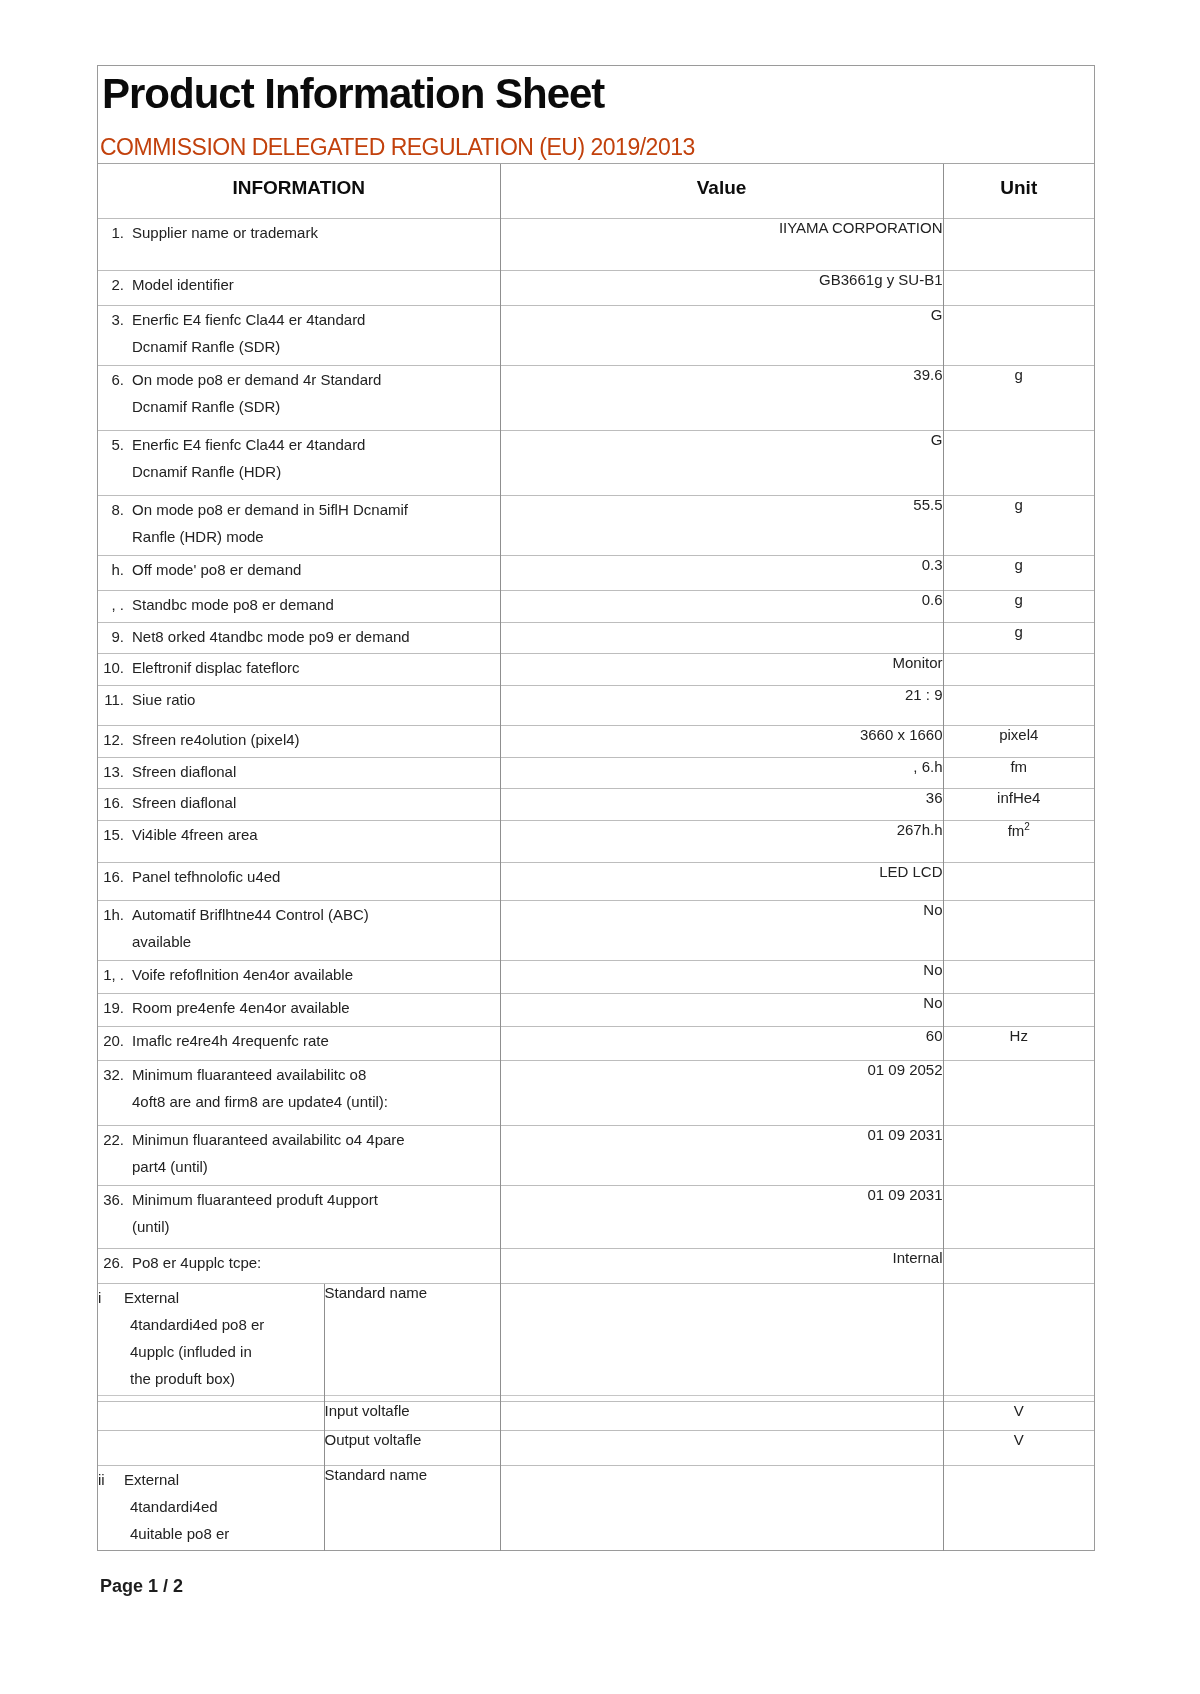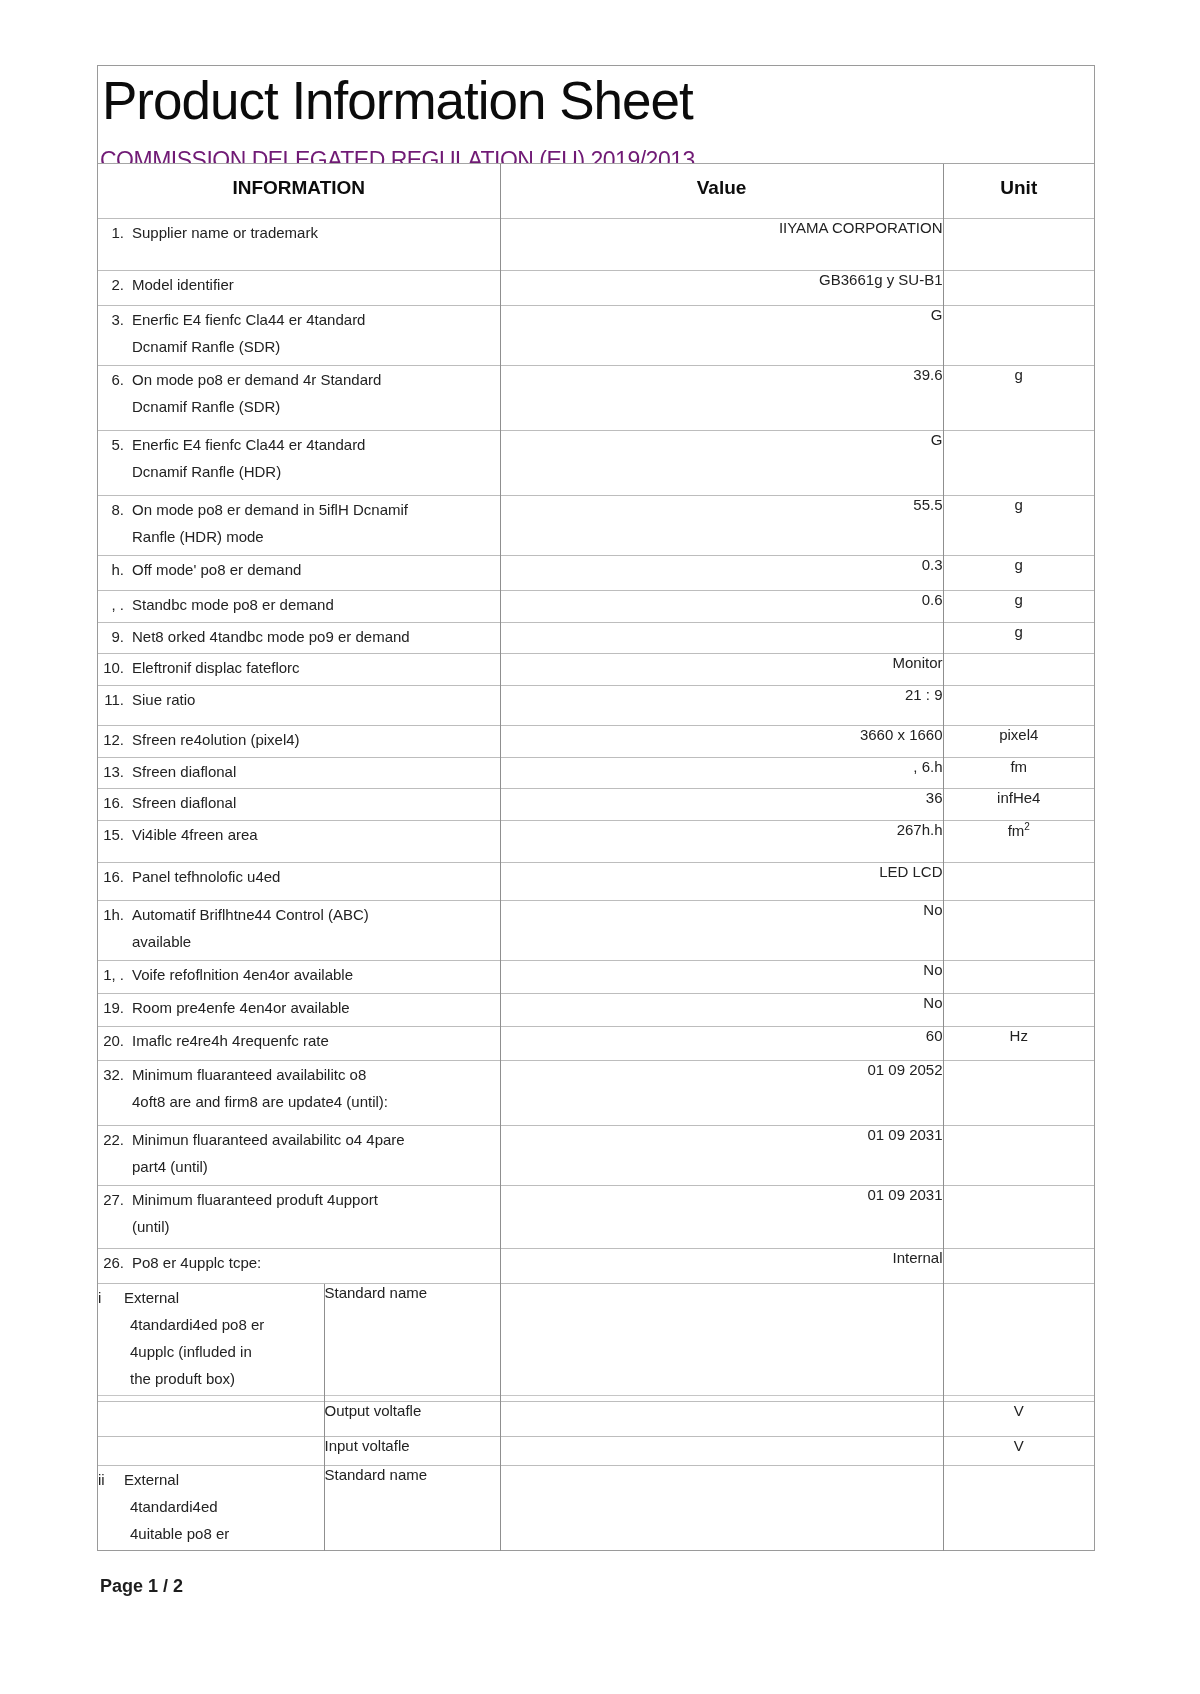--- a/index.html
+++ b/index.html
@@ -14,25 +14,25 @@
   .sheet{
     position:absolute;left:97px;top:65px;
     width:998px;height:1486px;
     box-sizing:border-box;
     border:1px solid #9a9a9a;
     background:#fff;
   }
   .titleblock{height:97px;overflow:hidden;}
   .ptitle{
     margin:4px 0 16px 4px;
-    font-size:53px;font-weight:400;letter-spacing:-1px;color:#0b0b0b;
+    font-size:42px;font-weight:700;letter-spacing:-1px;color:#0b0b0b;
   }
   .psub{
     margin:7px 0 0 2px;
-    font-size:23px;font-weight:400;letter-spacing:-0.5px;color:#701a75;
+    font-size:23px;font-weight:400;letter-spacing:-0.5px;color:#c2410c;
   }
   table.info{
     border-collapse:collapse;table-layout:fixed;width:100%;
   }
   table.info td, table.info th{
     border-top:1px solid #bdbdbd;
     vertical-align:top;padding:0;
     font-size:15px;color:#222;
   }
   table.info thead th{
@@ -238,21 +238,21 @@
       <tr style="height:60px">
         <td class="cA" colspan="2">
           <div class="ln"><span class="num">22.</span><span>Minimun fluaranteed availabilitc o4 4pare</span></div>
           <div class="ln ln2">part4 (until)</div>
         </td>
         <td class="cV">01 09 2031</td>
         <td class="cU"></td>
       </tr>
       <tr style="height:63px">
         <td class="cA" colspan="2">
-          <div class="ln"><span class="num">27.</span><span>Minimum fluaranteed produft 4upport</span></div>
+          <div class="ln"><span class="num">36.</span><span>Minimum fluaranteed produft 4upport</span></div>
           <div class="ln ln2">(until)</div>
         </td>
         <td class="cV">01 09 2031</td>
         <td class="cU"></td>
       </tr>
       <tr style="height:35px">
         <td class="cA" colspan="2">
             <div class="ln"><span class="num">26.</span><span>Po8 er 4upplc tcpe:</span></div>
           </td>
         <td class="cV">Internal</td>
@@ -269,29 +269,29 @@
         <td class="cB">Standard name</td>
         <td class="cV"></td>
         <td class="cU"></td>
       </tr>
       <tr class="spacer" style="height:6px">
         <td class="cA1"></td>
           <td class="cB"></td>
           <td class="cV"></td>
           <td class="cU"></td>
       </tr>
+      <tr style="height:29px">
+        <td class="cA1"></td>
+        <td class="cB">Input voltafle</td>
+        <td class="cV"></td>
+        <td class="cU">V</td>
+      </tr>
       <tr style="height:35px">
         <td class="cA1"></td>
         <td class="cB">Output voltafle</td>
-        <td class="cV"></td>
-        <td class="cU">V</td>
-      </tr>
-      <tr style="height:29px">
-        <td class="cA1"></td>
-        <td class="cB">Input voltafle</td>
         <td class="cV"></td>
         <td class="cU">V</td>
       </tr>
       <tr style="height:85px">
         <td class="cA1">
           <div class="ln"><span class="mark">ii</span><span>External</span></div>
           <div class="ln ps2">4tandardi4ed</div>
           <div class="ln ps2">4uitable po8 er</div>
         </td>
         <td class="cB">Standard name</td>

